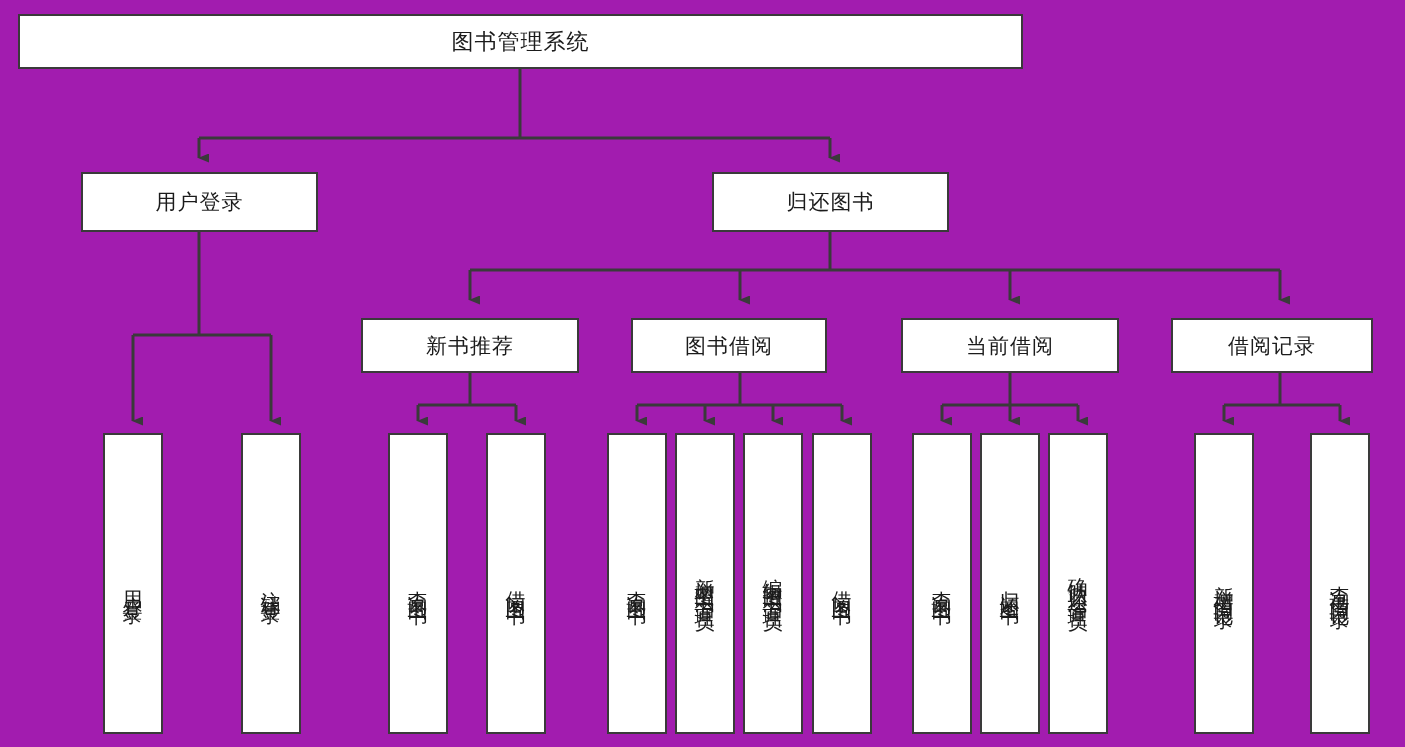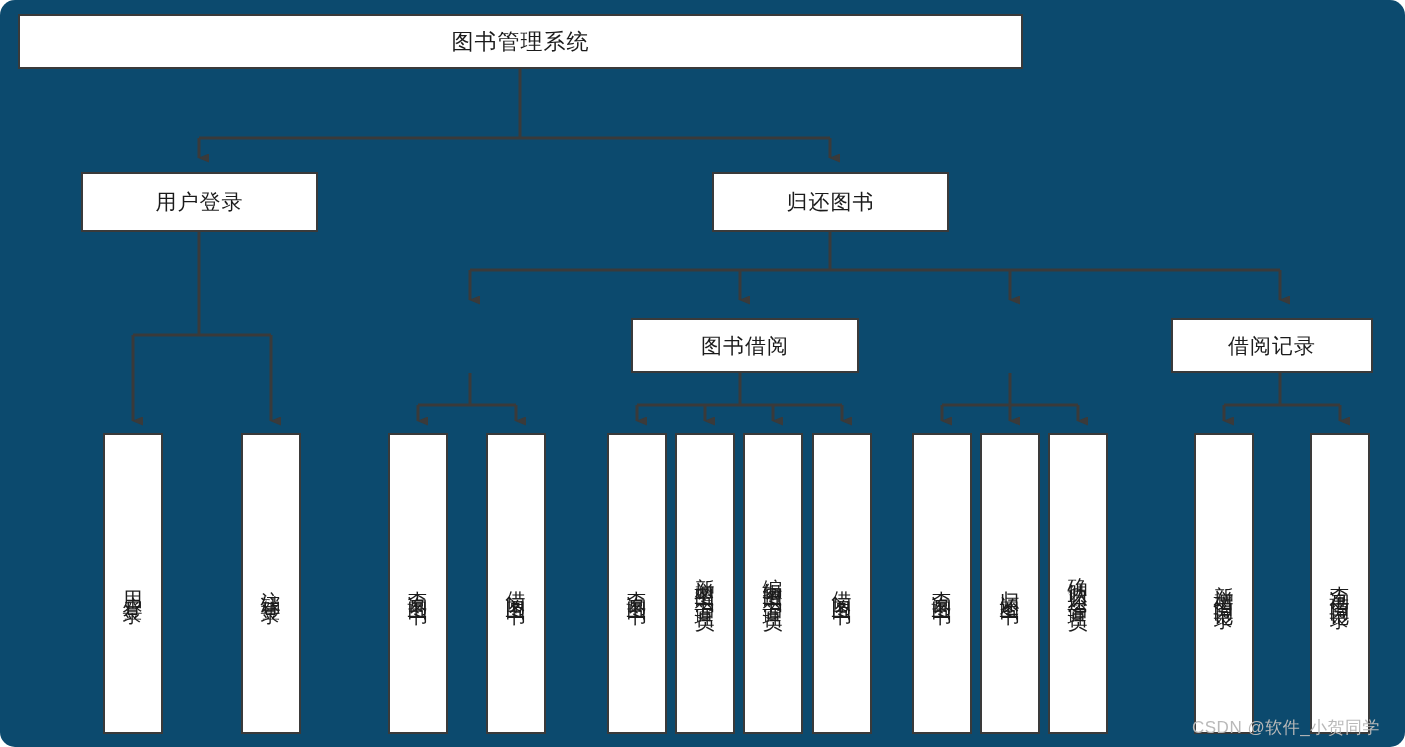--- a/index.html
+++ b/index.html
@@ -7,23 +7,22 @@
     padding: 0;
     background: #ffffff;
   }
   body {
     font-family: "Liberation Sans", "DejaVu Sans", sans-serif;
   }
   #canvas {
     position: relative;
     width: 1405px;
     height: 747px;
-    background: #0c4a6e;
+    background: #a21caf;
     overflow: hidden;
-    border-radius: 15px;
   }
   #wires {
     position: absolute;
     left: 0;
     top: 0;
     width: 1405px;
     height: 747px;
     pointer-events: none;
   }
   .node {
@@ -113,36 +112,37 @@
       <path d="M1224,405 L1224,421" marker-end="url(#arrowhead)"></path>
       <path d="M1340,405 L1340,421" marker-end="url(#arrowhead)"></path>
     </g>
   </svg>
 
   <div class="node node-h node-root" style="left:18px; top:14px; width:1005px; height:55px;">图书管理系统</div>
 
   <div class="node node-h" style="left:81px; top:172px; width:237px; height:60px;">用户登录</div>
   <div class="node node-h" style="left:712px; top:172px; width:237px; height:60px;">归还图书</div>
 
-  <div class="node node-h" style="left:631px; top:318px; width:228px; height:55px;font-family:Liberation Serif, serif;">图书借阅</div>
+  <div class="node node-h" style="left:361px; top:318px; width:218px; height:55px;">新书推荐</div>
+  <div class="node node-h" style="left:631px; top:318px; width:196px; height:55px;font-family:Liberation Serif, serif;">图书借阅</div>
+  <div class="node node-h" style="left:901px; top:318px; width:218px; height:55px;">当前借阅</div>
   <div class="node node-h" style="left:1171px; top:318px; width:202px; height:55px;">借阅记录</div>
 
   <div class="node node-v" style="left:103px; top:433px; width:60px; height:301px;">用户登录</div>
   <div class="node node-v" style="left:241px; top:433px; width:60px; height:301px;">注销登录</div>
 
   <div class="node node-v" style="left:388px; top:433px; width:60px; height:301px;">查询图书</div>
   <div class="node node-v" style="left:486px; top:433px; width:60px; height:301px;">借阅图书</div>
 
   <div class="node node-v" style="left:607px; top:433px; width:60px; height:301px;">查询图书</div>
   <div class="node node-v" style="left:675px; top:433px; width:60px; height:301px;">新增图书（管理员）</div>
   <div class="node node-v" style="left:743px; top:433px; width:60px; height:301px;">编辑图书（管理员）</div>
   <div class="node node-v" style="left:812px; top:433px; width:60px; height:301px;">借阅图书</div>
 
   <div class="node node-v" style="left:912px; top:433px; width:60px; height:301px;">查询图书</div>
   <div class="node node-v" style="left:980px; top:433px; width:60px; height:301px;">归还图书</div>
   <div class="node node-v" style="left:1048px; top:433px; width:60px; height:301px;">确认归还（管理员）</div>
 
   <div class="node node-v" style="left:1194px; top:433px; width:60px; height:301px;">新增借阅记录</div>
   <div class="node node-v" style="left:1310px; top:433px; width:60px; height:301px;">查询借阅记录</div>
 
-  <div class="watermark" style="left:1192px; top:716px;">CSDN @软件_小贺同学</div>
 
 </div>
 
 </body></html>

